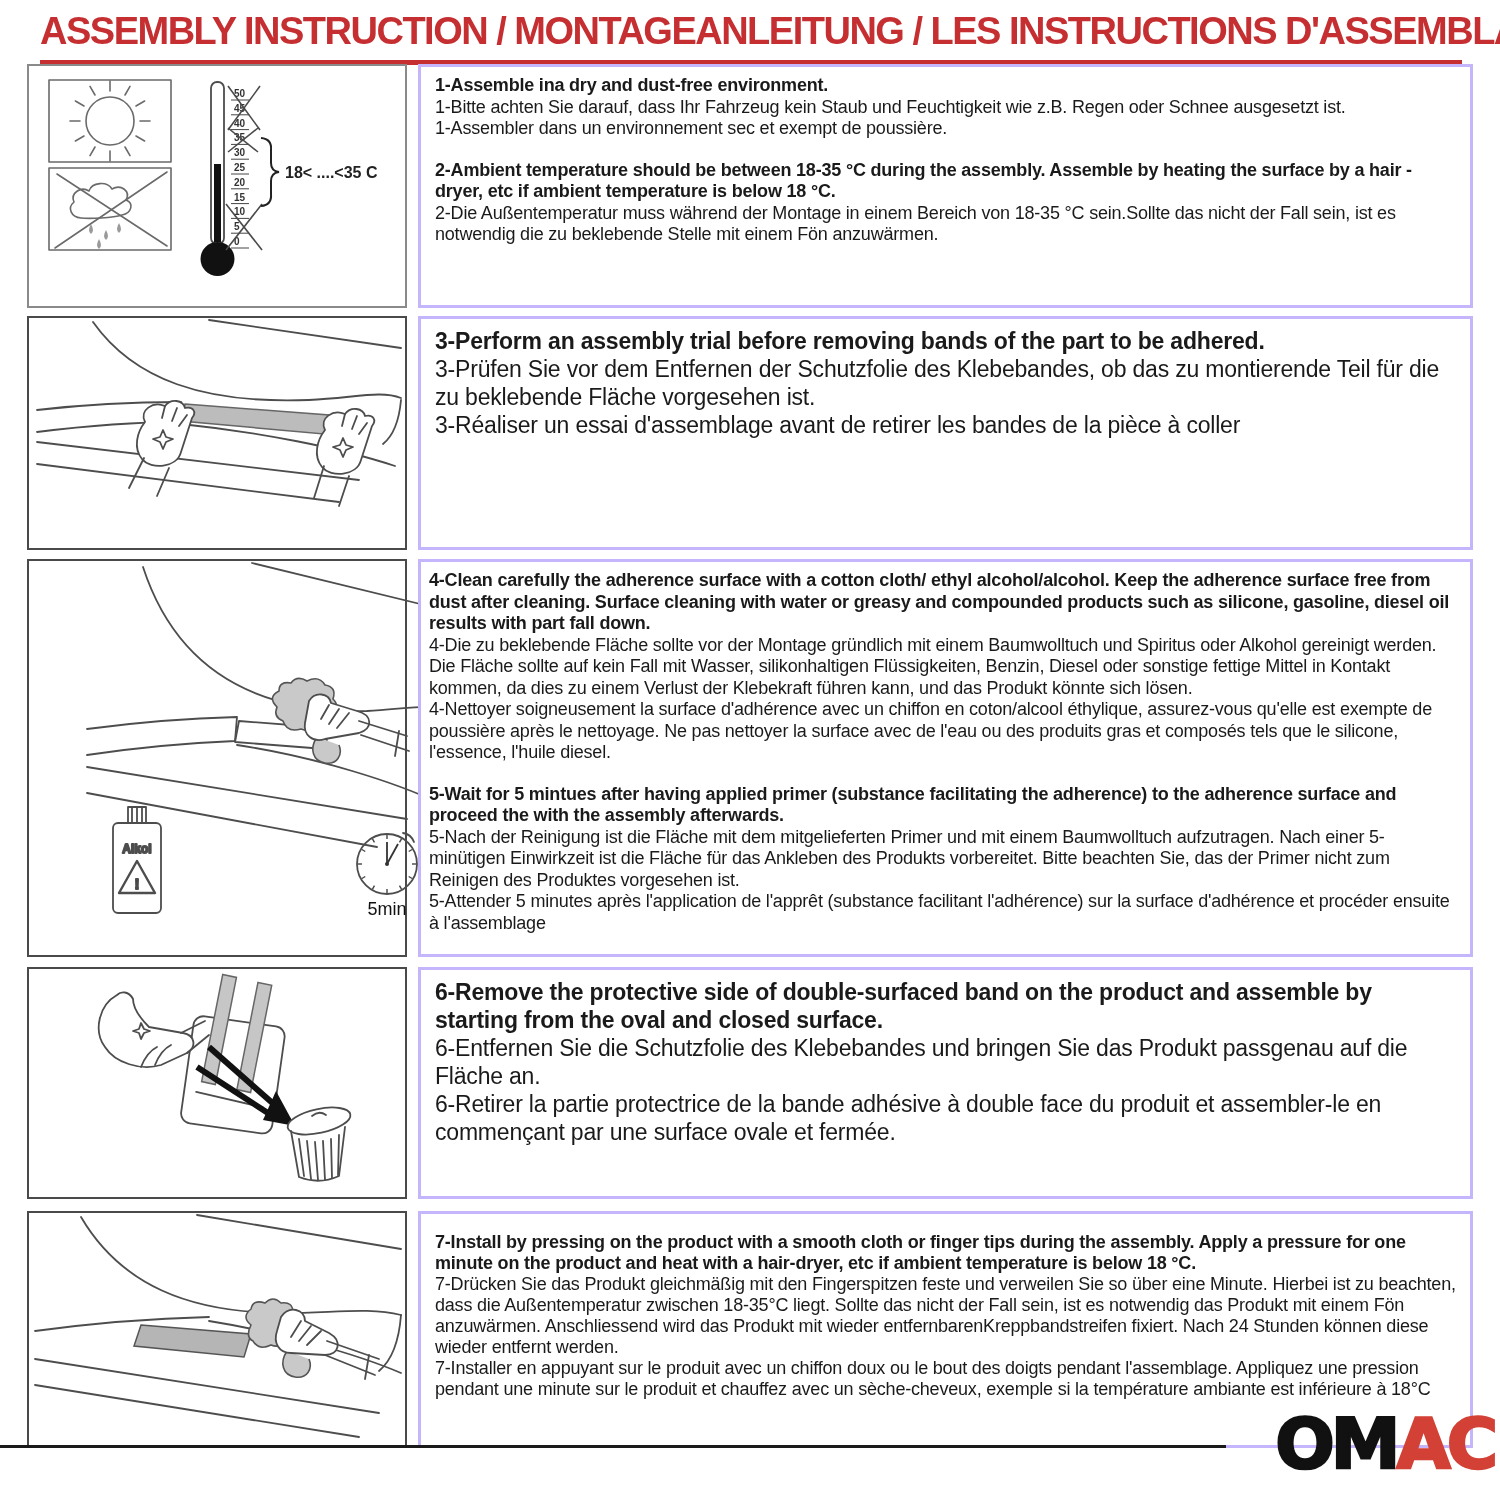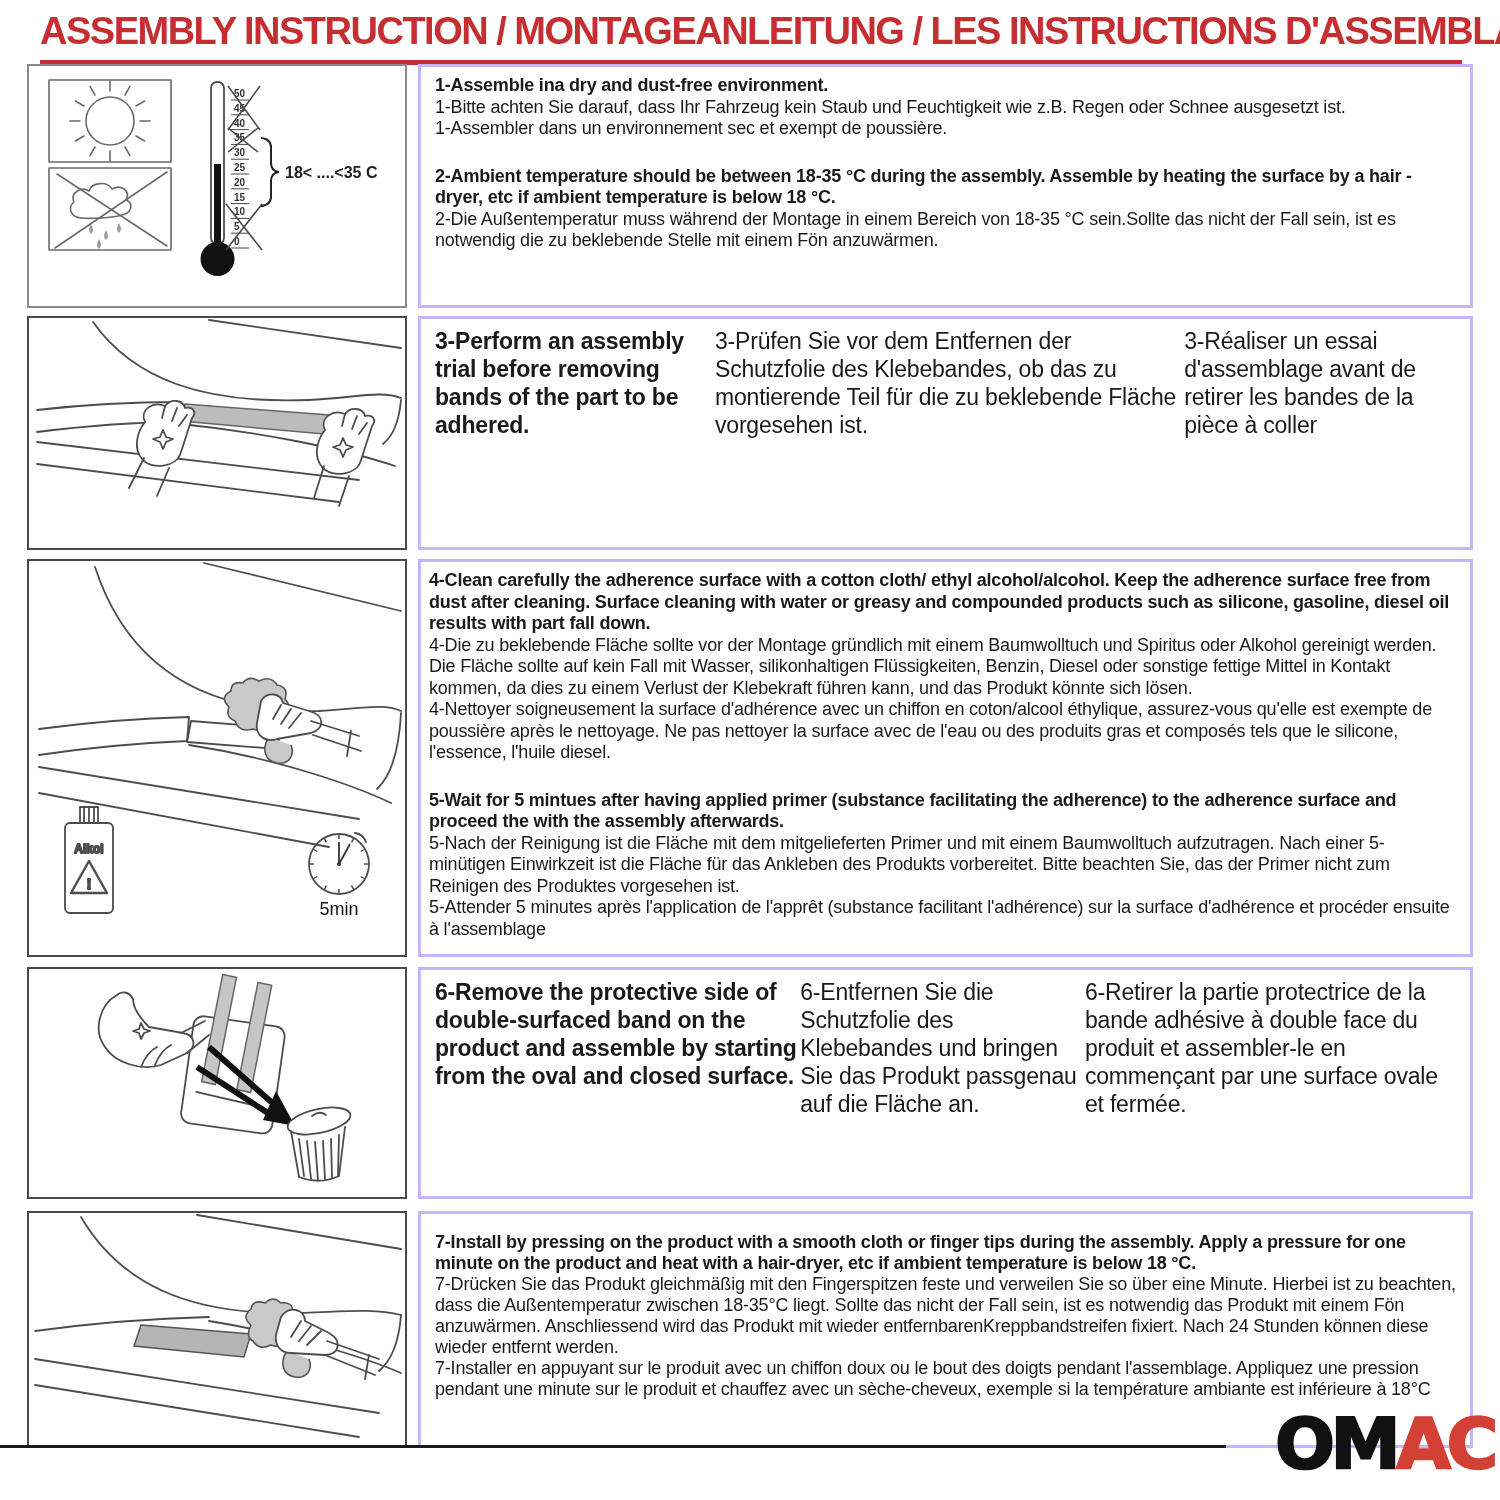--- a/index.html
+++ b/index.html
@@ -7,22 +7,22 @@
         font-family:"Liberation Sans",sans-serif;color:#1a1a1a;}
   #title{position:absolute;left:40px;top:10px;width:1430px;white-space:nowrap;
          font-size:38px;font-weight:bold;letter-spacing:-1.5px;color:#c62f31;}
   #title-rule{position:absolute;left:40px;top:60px;width:1422px;height:5px;background:#c62f31;}
   .figbox{position:absolute;left:27px;width:380px;border:2px solid #4a4a4a;background:#fff;box-sizing:border-box;}
   .figbox.light{border-color:#8a8a8a;}
   .txtbox{position:absolute;left:418px;width:1055px;border:3px solid #c4b5fd;background:#fff;
           box-sizing:border-box;padding:8px 14px;font-size:18px;line-height:21.5px;letter-spacing:-0.2px;}
   .txtbox p{margin:0;}
   .txtbox p.b{font-weight:bold;}
-  .txtbox p.gap{margin-top:26px;}
-  .txtbox.big{font-size:23px;line-height:28px;display:flex;flex-direction:row;justify-content:flex-start;}
+  .txtbox p.gap{margin-top:20px;}
+  .txtbox.big{font-size:23px;line-height:28px;display:flex;flex-direction:column;justify-content:flex-start;}
   .txtbox.r5{padding-top:18px;line-height:21px;}
   svg{display:block;}
   .ln{fill:none;stroke:#4d4d4d;stroke-width:1.8;stroke-linejoin:round;stroke-linecap:round;}
   .lt{fill:none;stroke:#6a6a6a;stroke-width:1.6;stroke-linejoin:round;stroke-linecap:round;}
   .tnum{font-size:10px;font-weight:bold;fill:#333;font-family:"Liberation Sans",sans-serif;}
   .trange{font-size:16px;font-weight:bold;fill:#222;font-family:"Liberation Sans",sans-serif;}
   .slabel{font-size:12px;font-weight:bold;fill:#222;font-family:"Liberation Sans",sans-serif;}
   .clklabel{font-size:18px;fill:#111;font-family:"Liberation Sans",sans-serif;}
   #footer-rule{position:absolute;left:0;top:1445px;width:1226px;height:3px;background:#1a1a1a;}
   #logo{position:absolute;left:1228px;top:1402px;width:266px;height:84px;
@@ -144,21 +144,21 @@
           <path d="M320,158 L310,188"></path>
       </g>
     </svg>
   </div>
   <div class="txtbox big" style="top:316px;height:234px;">
     <p class="b">3-Perform an assembly trial before removing bands of the part to be adhered.</p>
     <p>3-Prüfen Sie vor dem Entfernen der Schutzfolie des Klebebandes, ob das zu montierende Teil für die zu beklebende Fläche vorgesehen ist.</p>
     <p>3-Réaliser un essai d'assemblage avant de retirer les bandes de la pièce à coller</p>
   </div>
 
-  <div class="figbox" style="top:559px;height:398px;">
+  <div class="figbox" style="top:559px;height:398px;padding-left:48px;">
     <svg viewBox="0 0 376 394" width="376" height="394">
       <g class="ln">
         <path d="M66,6 C100,110 180,152 290,150 C330,148 355,142 372,150"></path>
         <path d="M175,2 L372,50"></path>
         <path d="M372,152 C370,190 362,215 348,228"></path>
         <path d="M10,168 C70,160 120,157 160,156 L158,180 C110,182 50,188 10,194"></path>
         <polygon points="162,160 252,167 248,188 158,181" fill="none"></polygon>
         <path d="M10,206 L330,258"></path>
         <path d="M10,232 L300,286"></path>
         <path d="M160,184 C240,196 320,222 362,242"></path>

